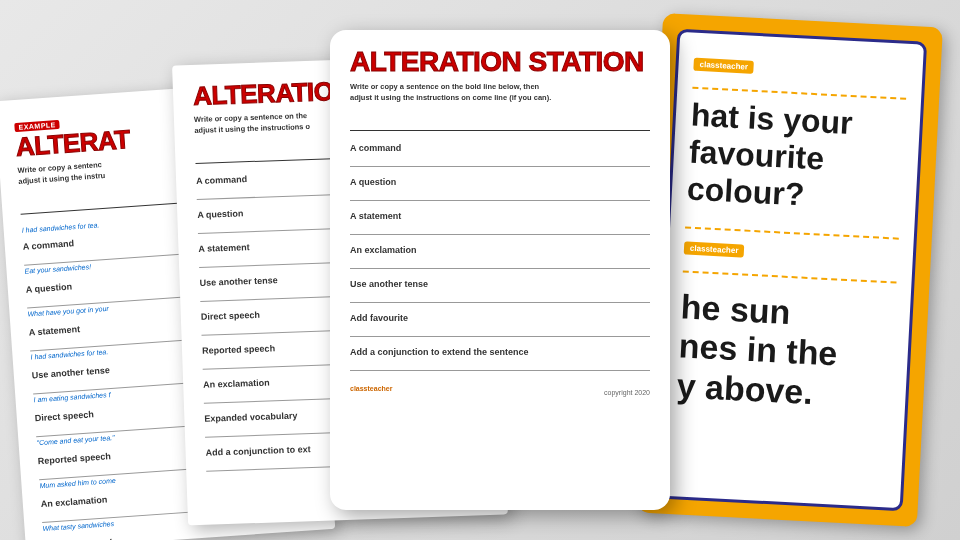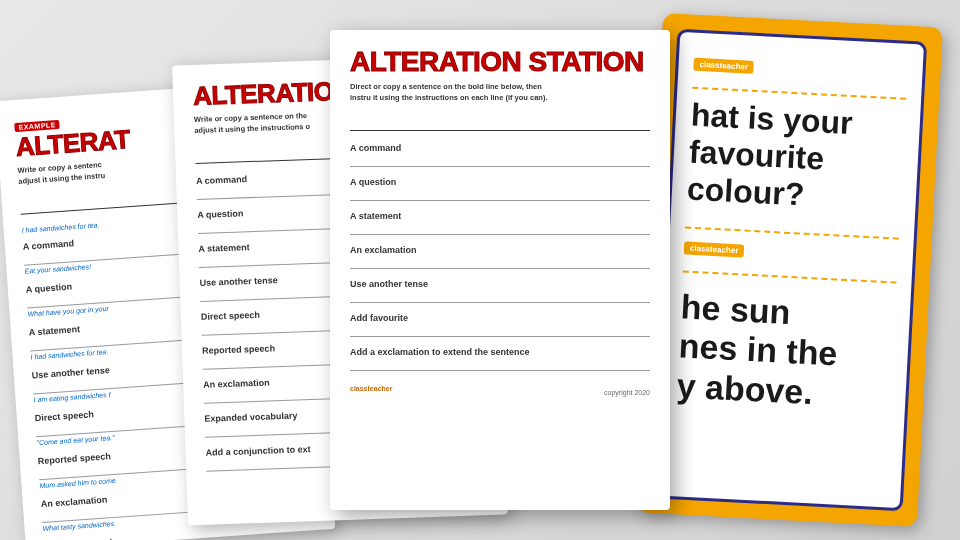--- a/index.html
+++ b/index.html
@@ -83,21 +83,21 @@
     }
 
     
     .worksheet-main {
       position: absolute;
       left: 330px;
       top: 30px;
       width: 340px;
       height: 480px;
       background: white;
-      border-radius: 4px;
+      border-radius: 16px;
       box-shadow: 6px 6px 20px rgba(0,0,0,0.35);
       z-index: 3;
       padding: 18px 20px;
       overflow: hidden;
     }
 
     
     .worksheet-mid {
       position: absolute;
       left: 180px;
@@ -310,22 +310,22 @@
     </div>
     <div class="ws-line-group">
       <div class="ws-section-label">Add a conjunction to ext</div>
       <div class="ws-line"></div>
     </div>
   </div>
 
   <div class="worksheet-main">
     <div class="ws-title ws-title-large">ALTERATION STATION</div>
     <div class="ws-subtitle">
-      <span>Direct or copy a sentence on the bold line below, then</span><br>
-      <span>instru it using the instructions on each line (if you can).</span>
+      <span>Write or copy a sentence on the bold line below, then</span><br>
+      <span>adjust it using the instructions on come line (if you can).</span>
     </div>
     <div class="ws-main-line"></div>
 
     <div class="ws-line-group">
       <div class="ws-section-label">A command</div>
       <div class="ws-line"></div>
     </div>
     <div class="ws-line-group">
       <div class="ws-section-label">A question</div>
       <div class="ws-line"></div>
@@ -340,21 +340,21 @@
     </div>
     <div class="ws-line-group">
       <div class="ws-section-label">Use another tense</div>
       <div class="ws-line"></div>
     </div>
     <div class="ws-line-group">
       <div class="ws-section-label">Add favourite</div>
       <div class="ws-line"></div>
     </div>
     <div class="ws-line-group">
-      <div class="ws-section-label">Add a exclamation to extend the sentence</div>
+      <div class="ws-section-label">Add a conjunction to extend the sentence</div>
       <div class="ws-line"></div>
     </div>
 
     <div style="margin-top:10px; display:flex; justify-content:space-between; align-items:center;">
       <span class="classteacher-small">classteacher</span>
       <span class="copyright">copyright 2020</span>
     </div>
   </div>
 
   <div class="poster-yellow">

